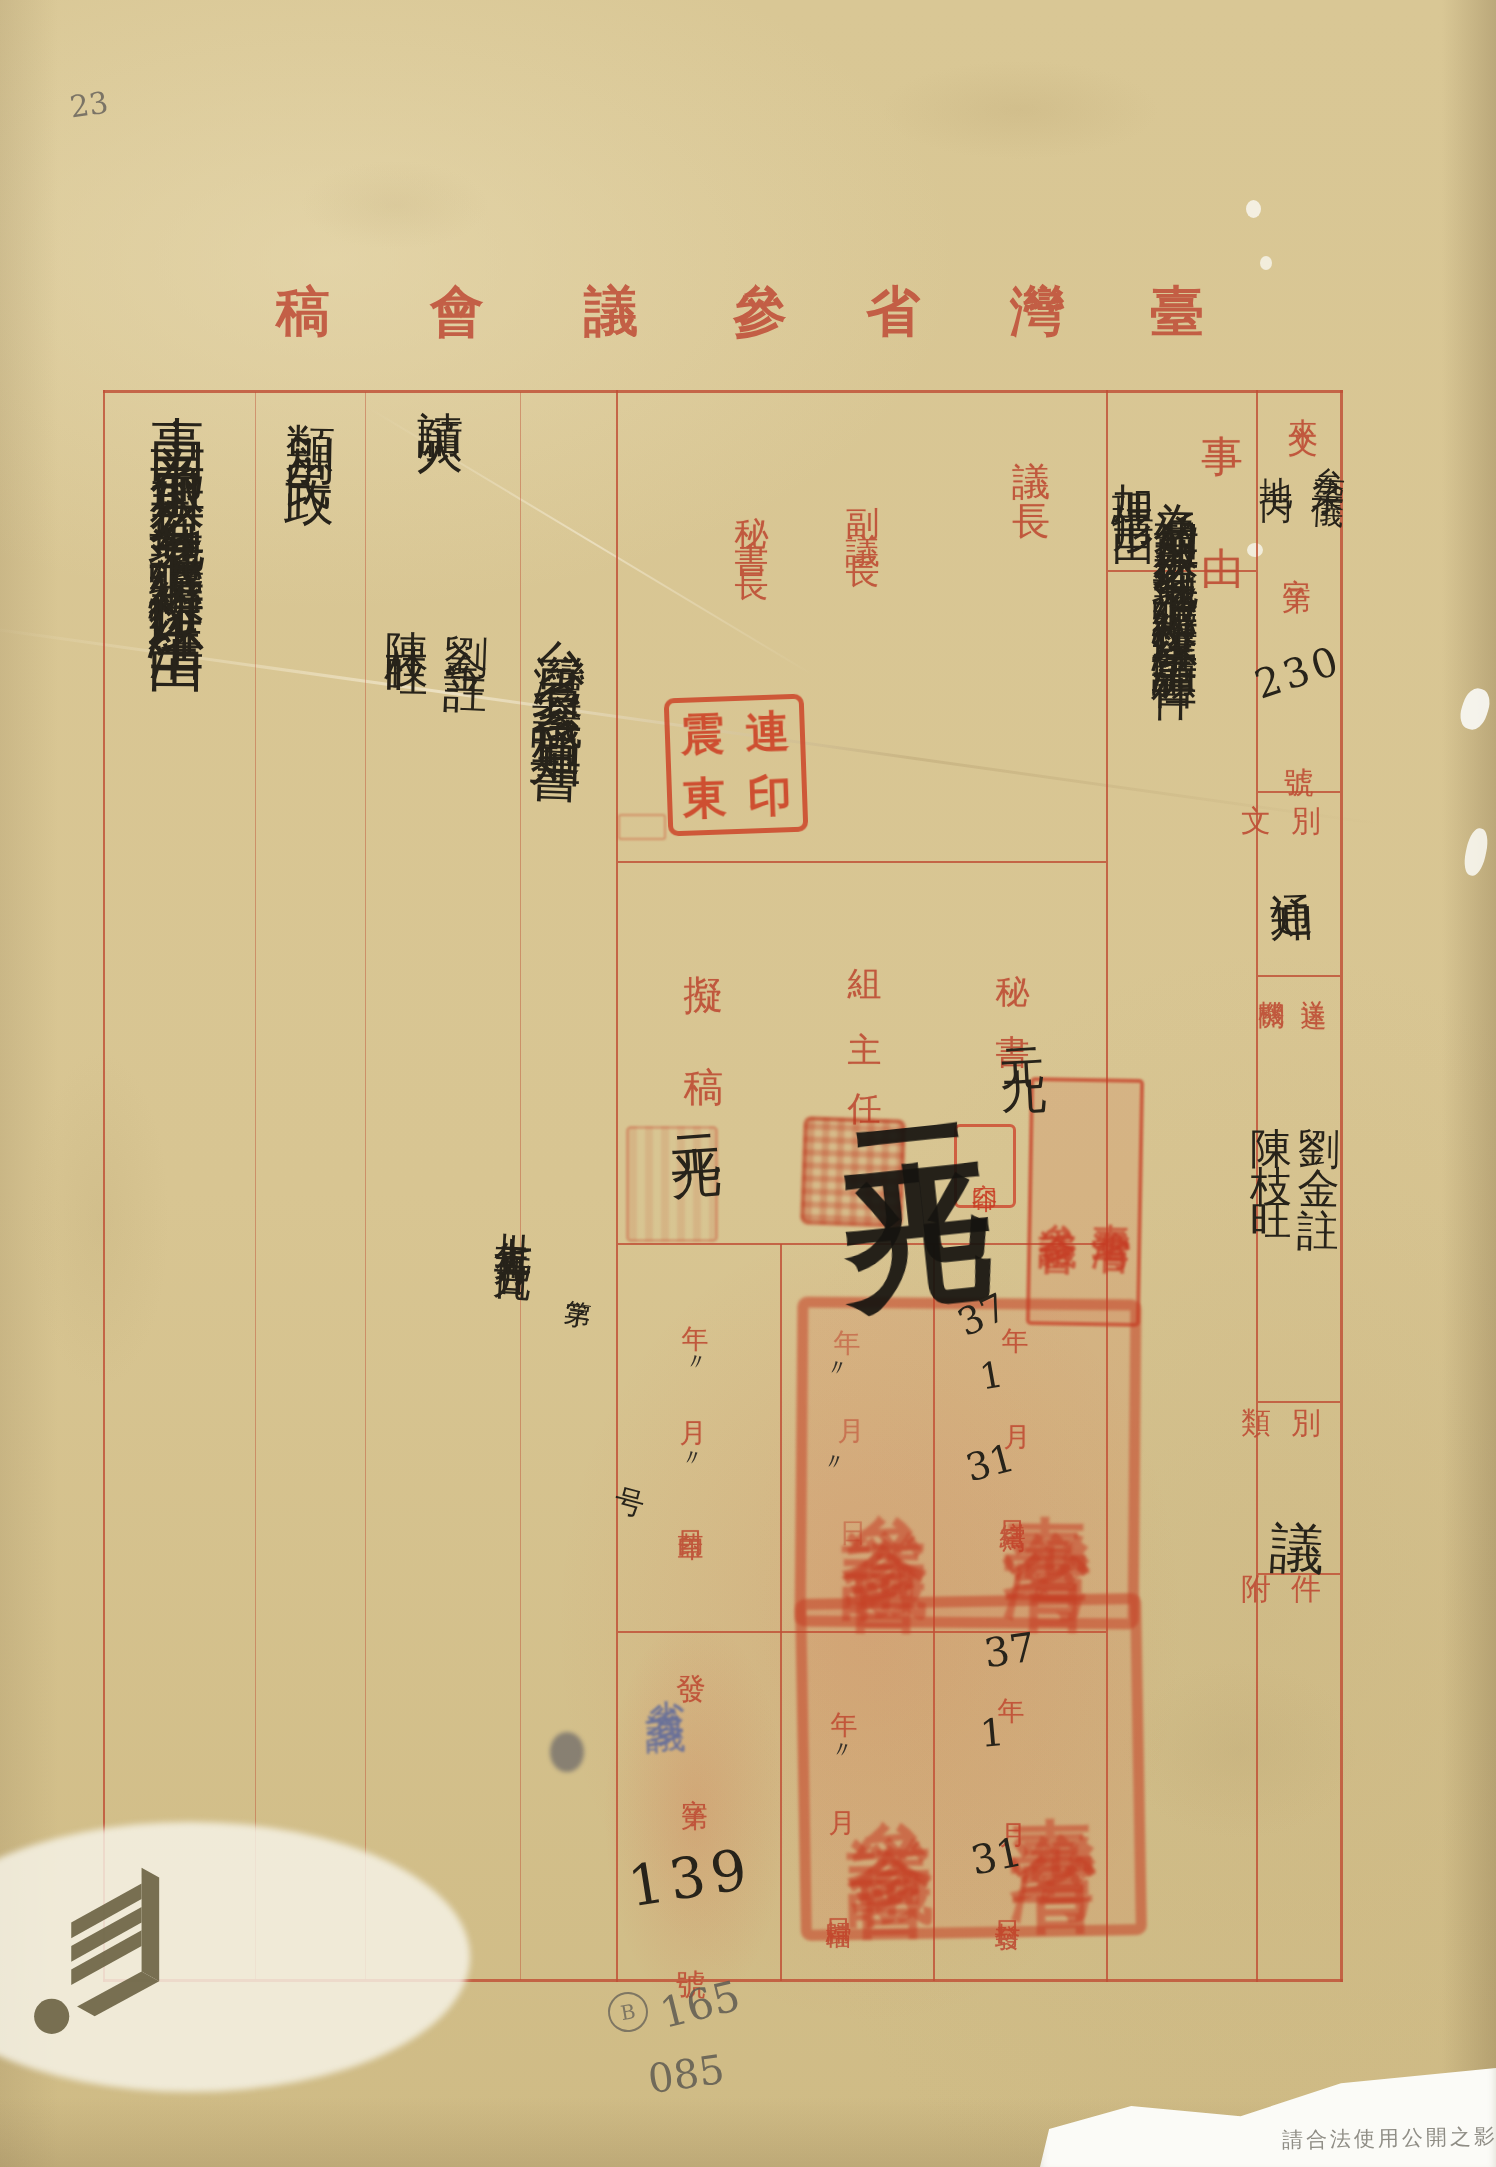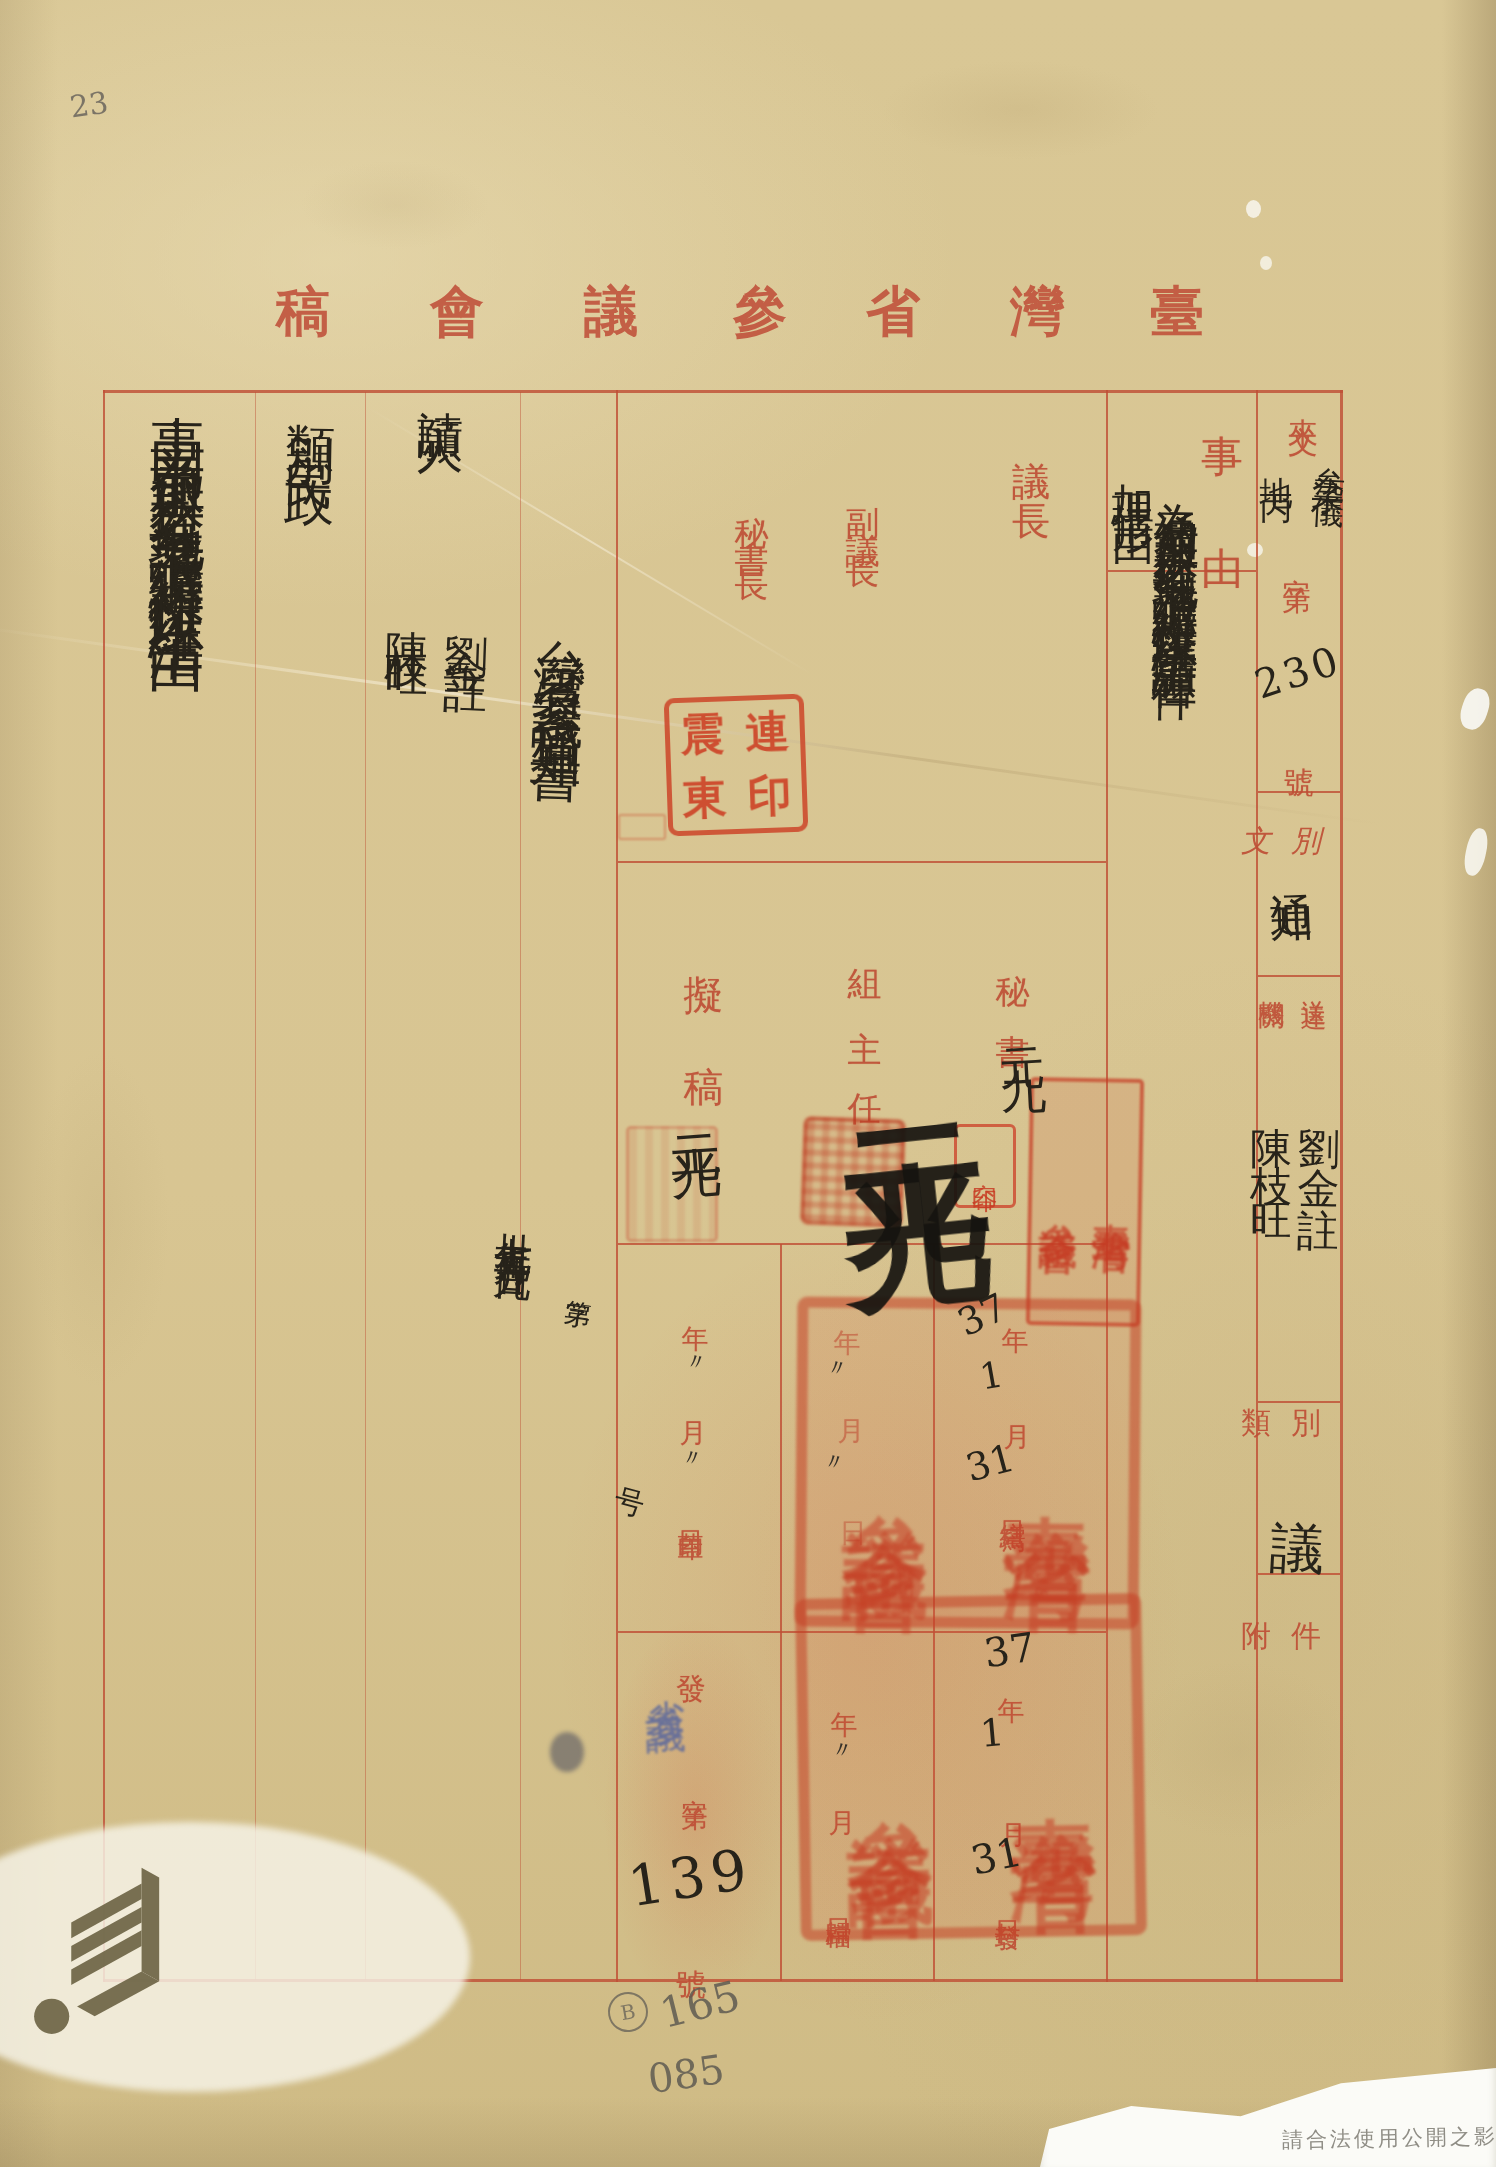--- a/index.html
+++ b/index.html
@@ -94,25 +94,25 @@
   <div class="rl" style="left:996px;top:948px;font-size:34px;letter-spacing:60px;">秘書</div>
   <div class="rl" style="left:848px;top:942px;font-size:34px;letter-spacing:62px;">組主任</div>
   <div class="rl" style="left:684px;top:944px;font-size:40px;letter-spacing:90px;">擬稿</div>
 
   <div class="rl" style="left:1201px;top:402px;font-size:42px;">事</div>
   <div class="rl" style="left:1201px;top:514px;font-size:42px;">由</div>
 
   <div class="rl" style="left:1288px;top:394px;font-size:30px;letter-spacing:8px;">來文</div>
   <div class="rl" style="left:1282px;top:556px;font-size:28px;letter-spacing:8px;">字第</div>
   <div class="rl" style="left:1284px;top:744px;font-size:30px;">號</div>
-  <div class="rp" style="top:826px;font-style:italic;">文別</div>
+  <div class="rp" style="top:806px;">文別</div>
   <div class="rl" style="left:1301px;top:980px;font-size:26px;letter-spacing:4px;">送達</div>
   <div class="rl" style="left:1259px;top:980px;font-size:26px;letter-spacing:4px;">機關</div>
   <div class="rp" style="top:1408px;">類別</div>
-  <div class="rp" style="top:1621px;">附件</div>
+  <div class="rp" style="top:1576px;font-family:Liberation Mono, monospace;">附件</div>
 
   <div class="rl" style="left:682px;top:1304px;font-size:27px;">年</div>
   <div class="rl" style="left:680px;top:1400px;font-size:27px;">月</div>
   <div class="rl" style="left:678px;top:1510px;font-size:26px;letter-spacing:2px;">日蓋印</div>
   <div class="rl" style="left:834px;top:1308px;font-size:27px;opacity:.6;">年</div>
   <div class="rl" style="left:838px;top:1398px;font-size:27px;opacity:.6;">月</div>
   <div class="rl" style="left:840px;top:1500px;font-size:27px;opacity:.5;">日</div>
   <div class="rl" style="left:1002px;top:1306px;font-size:27px;">年</div>
   <div class="rl" style="left:1004px;top:1404px;font-size:27px;">月</div>
   <div class="rl" style="left:1000px;top:1500px;font-size:26px;letter-spacing:2px;">日繕寫</div>

